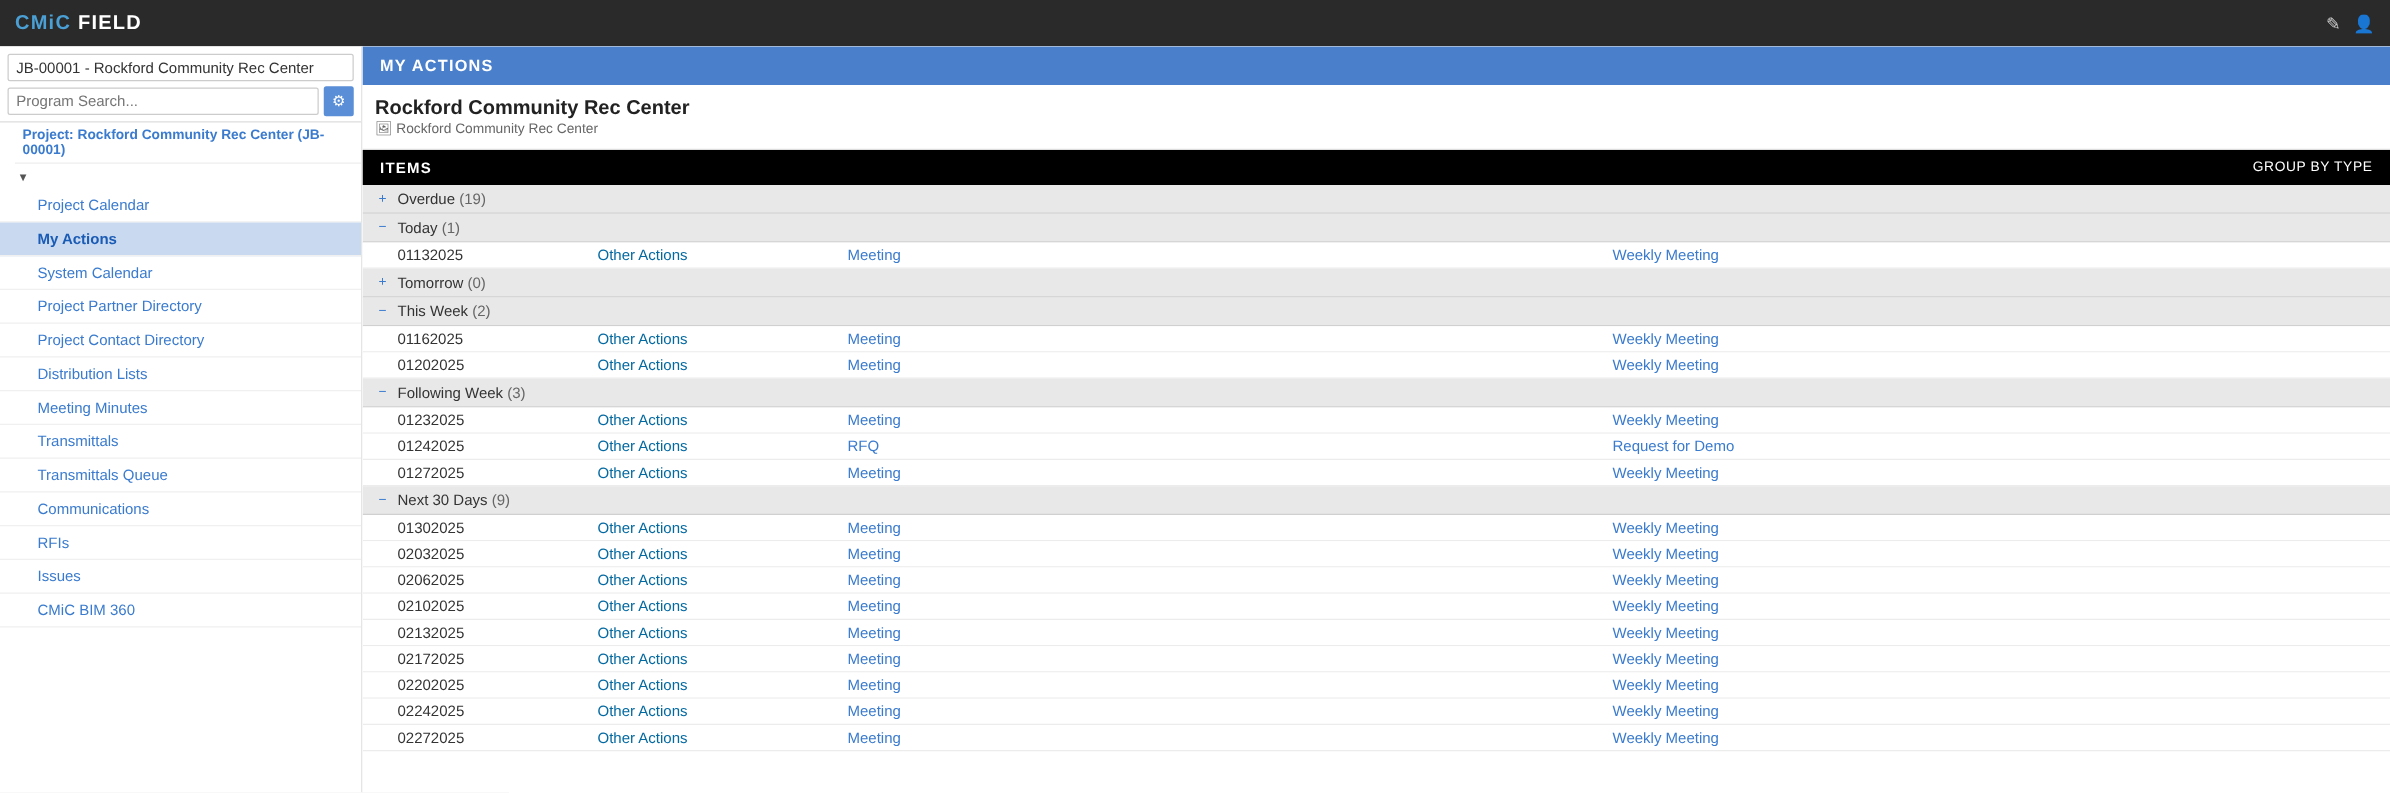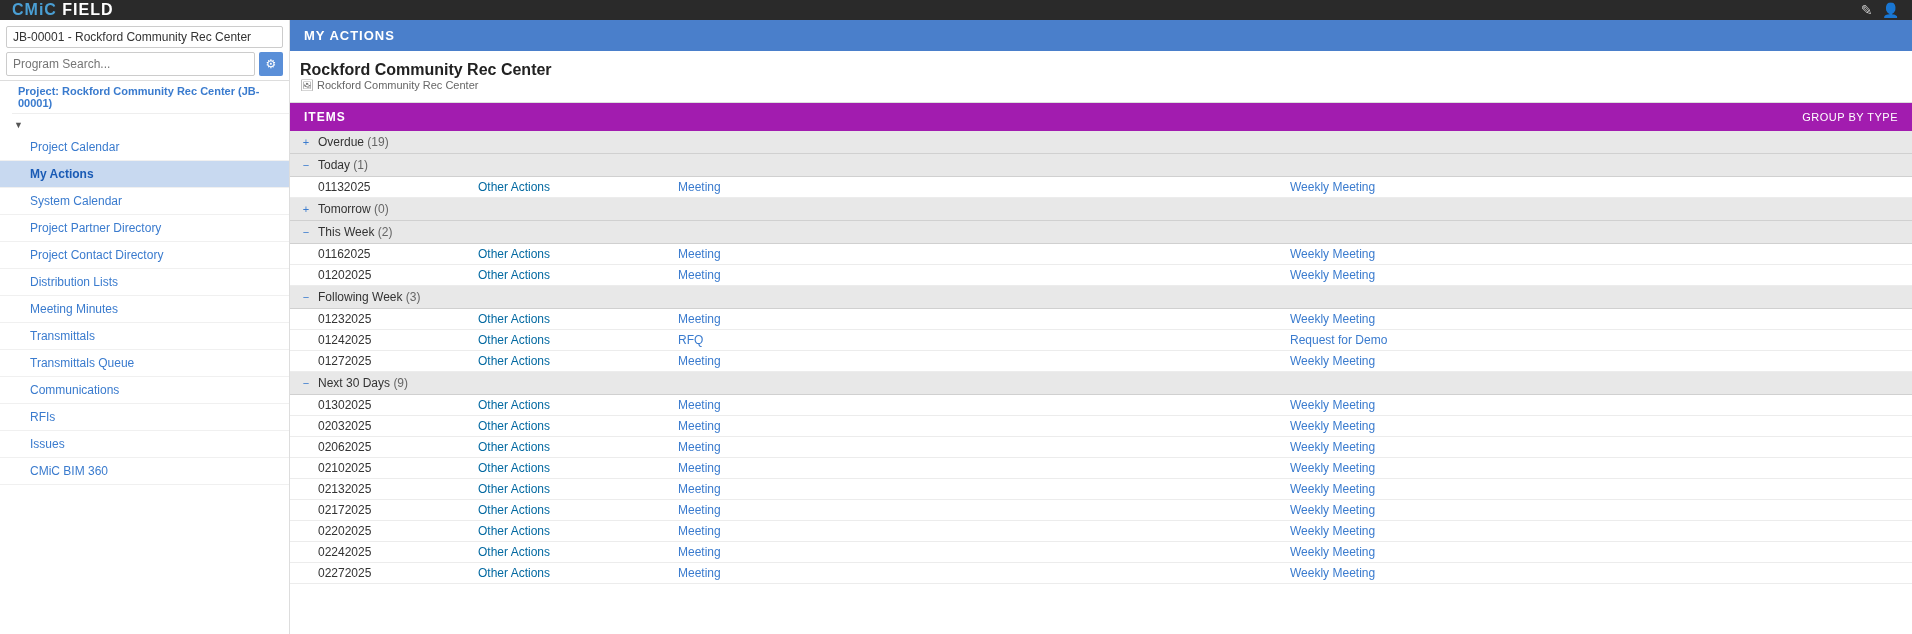--- a/index.html
+++ b/index.html
@@ -1,21 +1,21 @@
 <!DOCTYPE html>
 <html><head>
   <meta charset="utf-8">
   <style>
     * { box-sizing: border-box; margin: 0; padding: 0; }
     body { font-family: Arial, sans-serif; font-size: 12px; background: #f0f0f0; display: flex; flex-direction: column; height: 634px; overflow: hidden; }
 
     
     #header {
       background: #2a2a2a;
-      height: 20px;
+      height: 37px;
       display: flex;
       align-items: center;
       padding: 0 12px;
       justify-content: space-between;
     }
     #header .logo {
       color: white;
       font-size: 16px;
       font-weight: bold;
       letter-spacing: 1px;
@@ -57,20 +57,21 @@
       padding: 3px 6px;
       font-size: 12px;
       color: #333;
       background: white;
       appearance: none;
       -webkit-appearance: none;
       cursor: pointer;
     }
     .search-wrapper {
       display: flex;
+      align-items: center;
     }
     .search-input {
       flex: 1;
       border: 1px solid #ccc;
       border-radius: 2px;
       padding: 3px 6px;
       font-size: 12px;
       color: #999;
     }
     .search-gear {
@@ -145,21 +146,21 @@
     .project-title-bar h2 {
       font-size: 16px;
       font-weight: bold;
       color: #222;
     }
     .project-title-bar .sub {
       font-size: 11px;
       color: #666;
     }
     .items-header {
-      background: #a21caf;
+      background: #000000;
       color: white;
       padding: 7px 14px;
       font-size: 12px;
       font-weight: bold;
       letter-spacing: 1px;
       display: flex;
       justify-content: space-between;
       align-items: center;
       flex-shrink: 0;
     }

